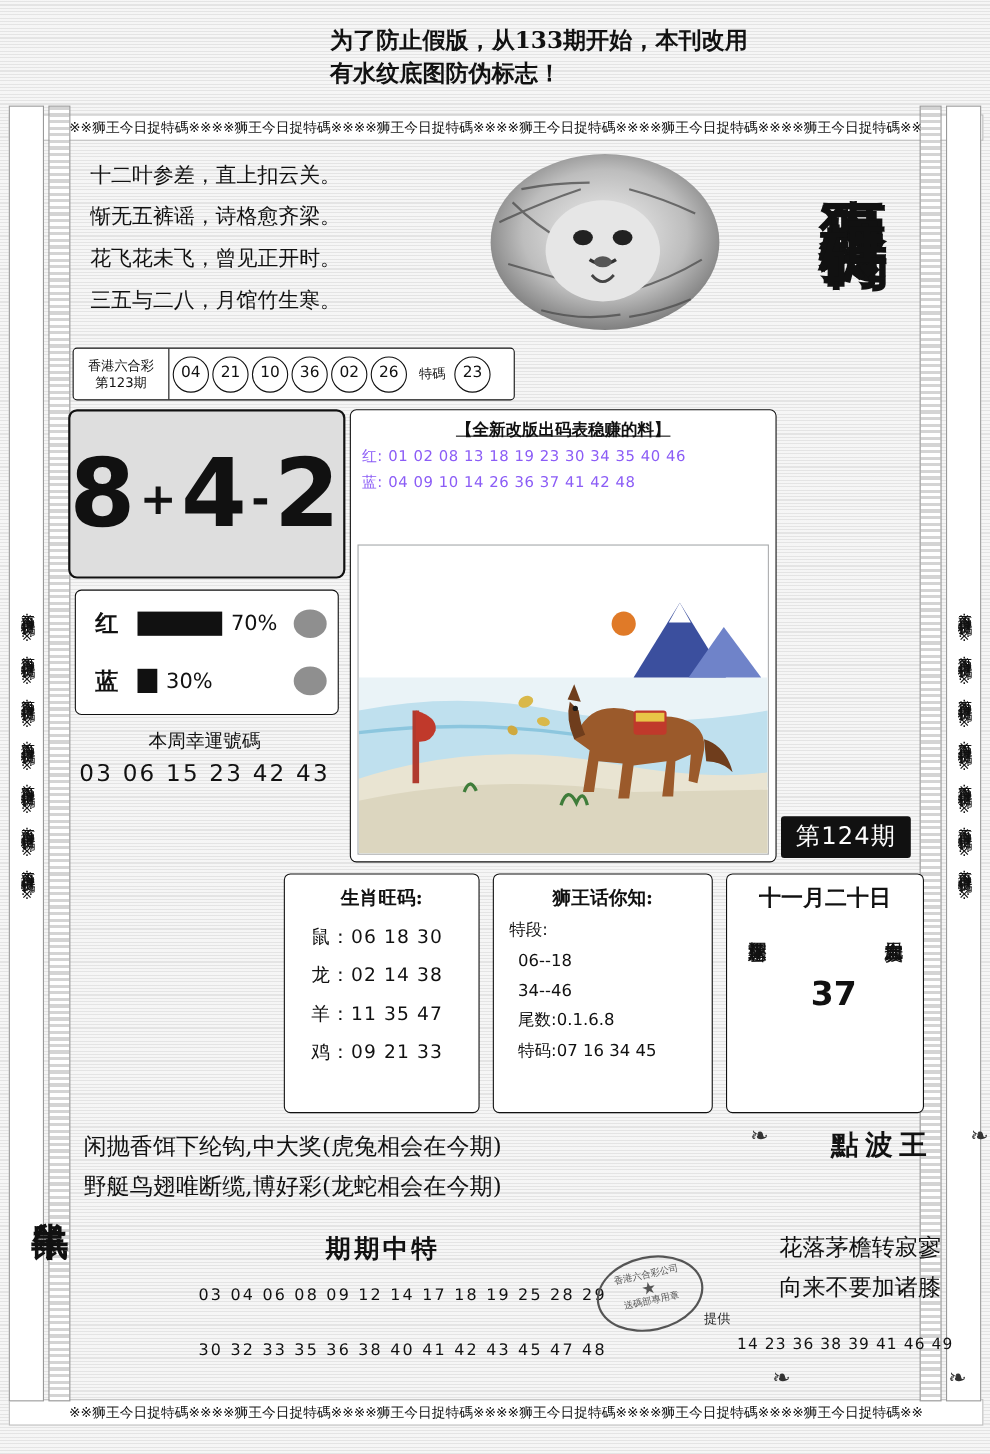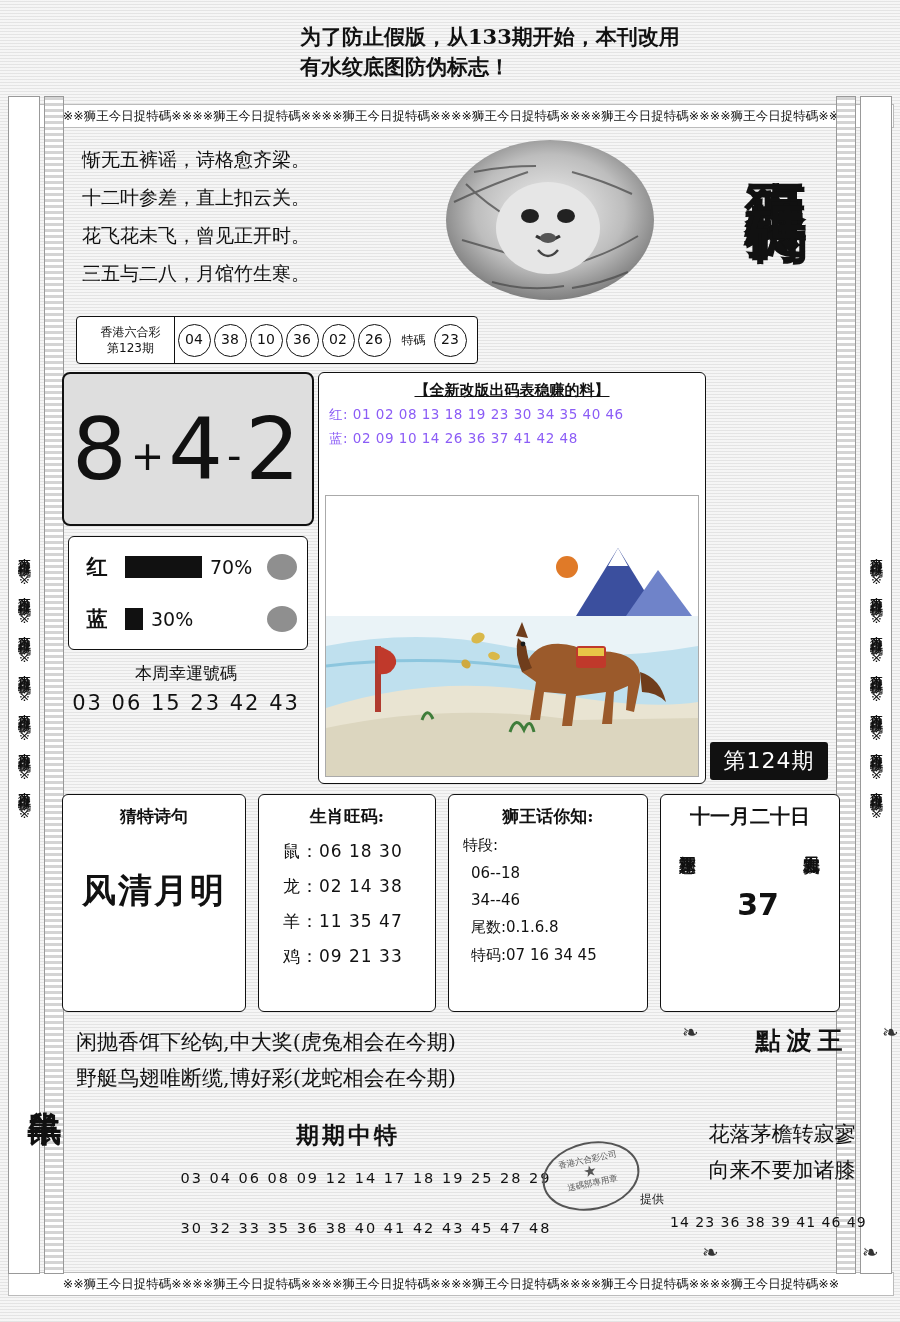--- a/index.html
+++ b/index.html
@@ -84,23 +84,23 @@
     font-size:16px;line-height:34px;color:#111;text-align:center;
   }
   .issue-box{
     position:absolute;right:10px;top:610px;width:118px;height:38px;
     background:#111;color:#fff;font-size:22px;line-height:38px;
     text-align:center;border-radius:3px;letter-spacing:1px;
   }
 
   
   .draw{
-    position:absolute;left:14px;top:184px;width:400px;height:46px;
+    position:absolute;left:4px;top:184px;width:400px;height:46px;
     border:1.5px solid #111;border-radius:4px;background:#fff;
-    display:flex;align-items:center;justify-content:center;
+    display:flex;align-items:center;
   }
   .draw .lbl{
     width:86px;font-size:12px;line-height:16px;color:#111;text-align:center;
     border-right:1px solid #111;height:100%;display:flex;flex-direction:column;
     justify-content:center;
   }
   .ball{
     width:31px;height:31px;border-radius:50%;border:1.5px solid #111;
     font-size:14px;line-height:28px;text-align:center;margin-left:3px;background:#fff;color:#111;
   }
@@ -109,21 +109,21 @@
   
   .panel-left{
     position:absolute;left:0px;top:240px;width:250px;height:410px;
   }
   .num-box{
     position:absolute;left:0;top:0;width:248px;height:150px;
     border:2px solid #111;border-radius:8px;background:#dedede;
     display:flex;align-items:center;justify-content:center;
   }
   .num-box .big{
-    font-size:86px;font-weight:normal;color:#111;letter-spacing:4px;
+    font-size:86px;font-weight:bold;color:#111;letter-spacing:4px;
     font-family:"DejaVu Sans","Liberation Sans",sans-serif;
   }
   .num-box .op{font-size:40px;vertical-align:middle;}
 
   .bars{
     position:absolute;left:6px;top:164px;width:238px;height:112px;
     border:1.5px solid #111;border-radius:6px;background:#fff;
   }
   .barrow{display:flex;align-items:center;height:44px;margin-top:8px;}
   .barrow .bl{width:56px;text-align:center;font-size:21px;font-weight:bold;color:#111;}
@@ -237,22 +237,22 @@
   <div class="hstrip bot">※※狮王今日捉特碼※※※※狮王今日捉特碼※※※※狮王今日捉特碼※※※※狮王今日捉特碼※※※※狮王今日捉特碼※※※※狮王今日捉特碼※※</div>
 
   <div class="side left">狮王今日捉特碼※※狮王今日捉特碼※※狮王今日捉特碼※※狮王今日捉特碼※※狮王今日捉特碼※※狮王今日捉特碼※※狮王今日捉特碼※※</div>
   <div class="side right">狮王今日捉特碼※※狮王今日捉特碼※※狮王今日捉特碼※※狮王今日捉特碼※※狮王今日捉特碼※※狮王今日捉特碼※※狮王今日捉特碼※※</div>
   <div class="side left2"></div>
   <div class="side right2"></div>
 
   <div class="content">
 
     <div class="poem">
+      <div>十二叶参差，直上扣云关。</div>
       <div>惭无五裤谣，诗格愈齐梁。</div>
-      <div>十二叶参差，直上扣云关。</div>
       <div>花飞花未飞，曾见正开时。</div>
       <div>三五与二八，月馆竹生寒。</div>
     </div>
 
     <div class="lion">
       <svg width="230" height="180" viewBox="0 0 230 180">
         <defs>
           <radialGradient id="mane" cx="50%" cy="45%" r="60%">
             <stop offset="0%" stop-color="#f2f2f2"></stop>
             <stop offset="60%" stop-color="#bdbdbd"></stop>
@@ -283,21 +283,21 @@
     <div class="sublabel">恩泽社群</div>
     <div class="issue-col">每期发行时间 开奖日下午二点</div>
     <div class="issue-box">第124期</div>
 
     <div class="draw">
       <div class="lbl">
         <span>香港六合彩</span>
         <span>第123期</span>
       </div>
       <div class="ball">04</div>
-      <div class="ball">38</div>
+      <div class="ball">21</div>
       <div class="ball">10</div>
       <div class="ball">36</div>
       <div class="ball">02</div>
       <div class="ball">26</div>
       <div class="tm">特碼</div>
       <div class="ball">23</div>
     </div>
 
     <div class="panel-left">
       <div class="num-box">
@@ -328,21 +328,21 @@
     </div>
 
     <div class="panel-right">
       <div class="tbl-title">【全新改版出码表稳赚的料】</div>
       <div class="tbl-row">
         <b>红:</b>
         <span>01 02 08 13 18 19 23 30 34 35 40 46</span>
       </div>
       <div class="tbl-row">
         <b>蓝:</b>
-        <span>02 09 10 14 26 36 37 41 42 48</span>
+        <span>04 09 10 14 26 36 37 41 42 48</span>
       </div>
 
       <div class="pic">
         <svg width="372" height="280" viewBox="0 0 372 280">
           <rect width="372" height="280" fill="#ffffff"></rect>
           <path d="M0 120 L372 120 L372 280 L0 280 Z" fill="#eaf3f7"></path>
 
           <path d="M250 120 L292 52 L334 120 Z" fill="#3b4f9e"></path>
           <path d="M300 120 L332 74 L366 120 Z" fill="#6f83c9"></path>
           <path d="M292 52 L302 70 L282 70 Z" fill="#ffffff"></path>
@@ -372,24 +372,20 @@
             <circle cx="197" cy="148" r="2.4" fill="#1a1a1a"></circle>
           </g>
 
           <path d="M184 236 q6 -18 14 -2 q6 -14 10 2" stroke="#3f7d3a" stroke-width="3" fill="none"></path>
           <path d="M96 224 q5 -14 11 -1" stroke="#3f7d3a" stroke-width="3" fill="none"></path>
         </svg>
       </div>
     </div>
 
     <div class="row4">
-      <div class="bx b1">
-        <h4>猜特诗句</h4>
-        <div class="phrase">风清月明</div>
-      </div>
 
       <div class="bx b2">
         <h4>生肖旺码:</h4>
         <div class="line">鼠：06 18 30</div>
         <div class="line">龙：02 14 38</div>
         <div class="line">羊：11 35 47</div>
         <div class="line">鸡：09 21 33</div>
       </div>
 
       <div class="bx b3">

